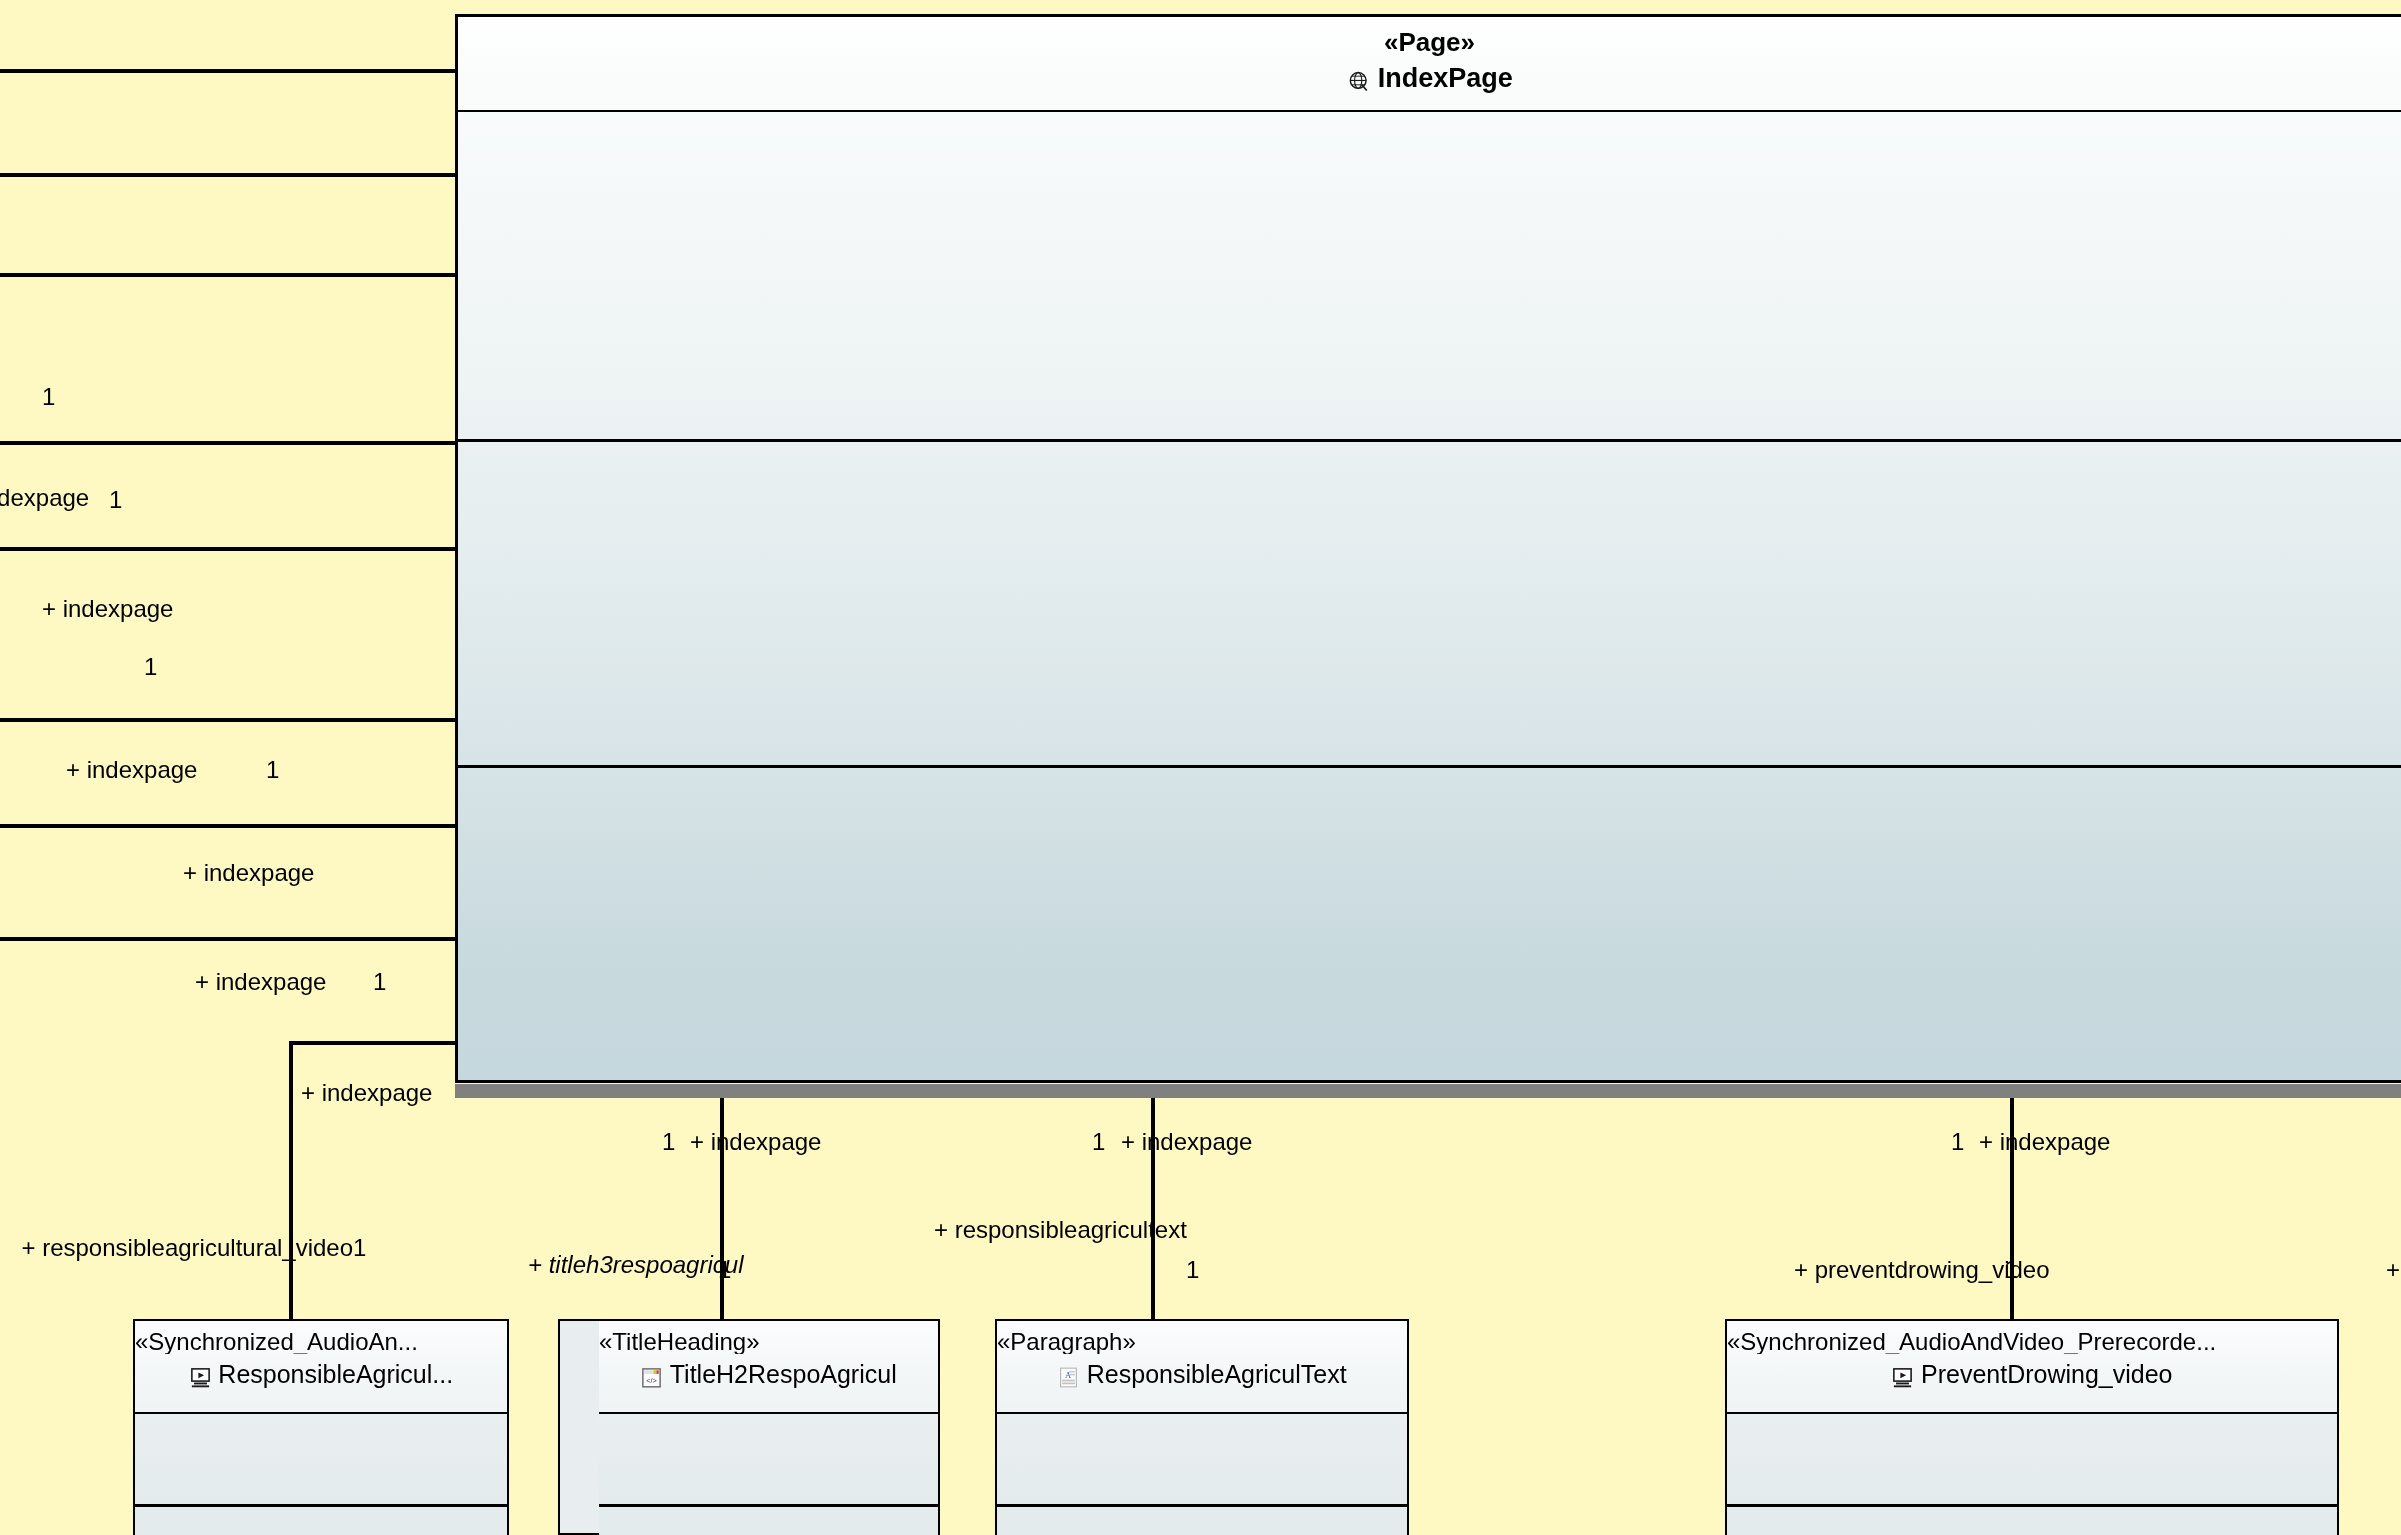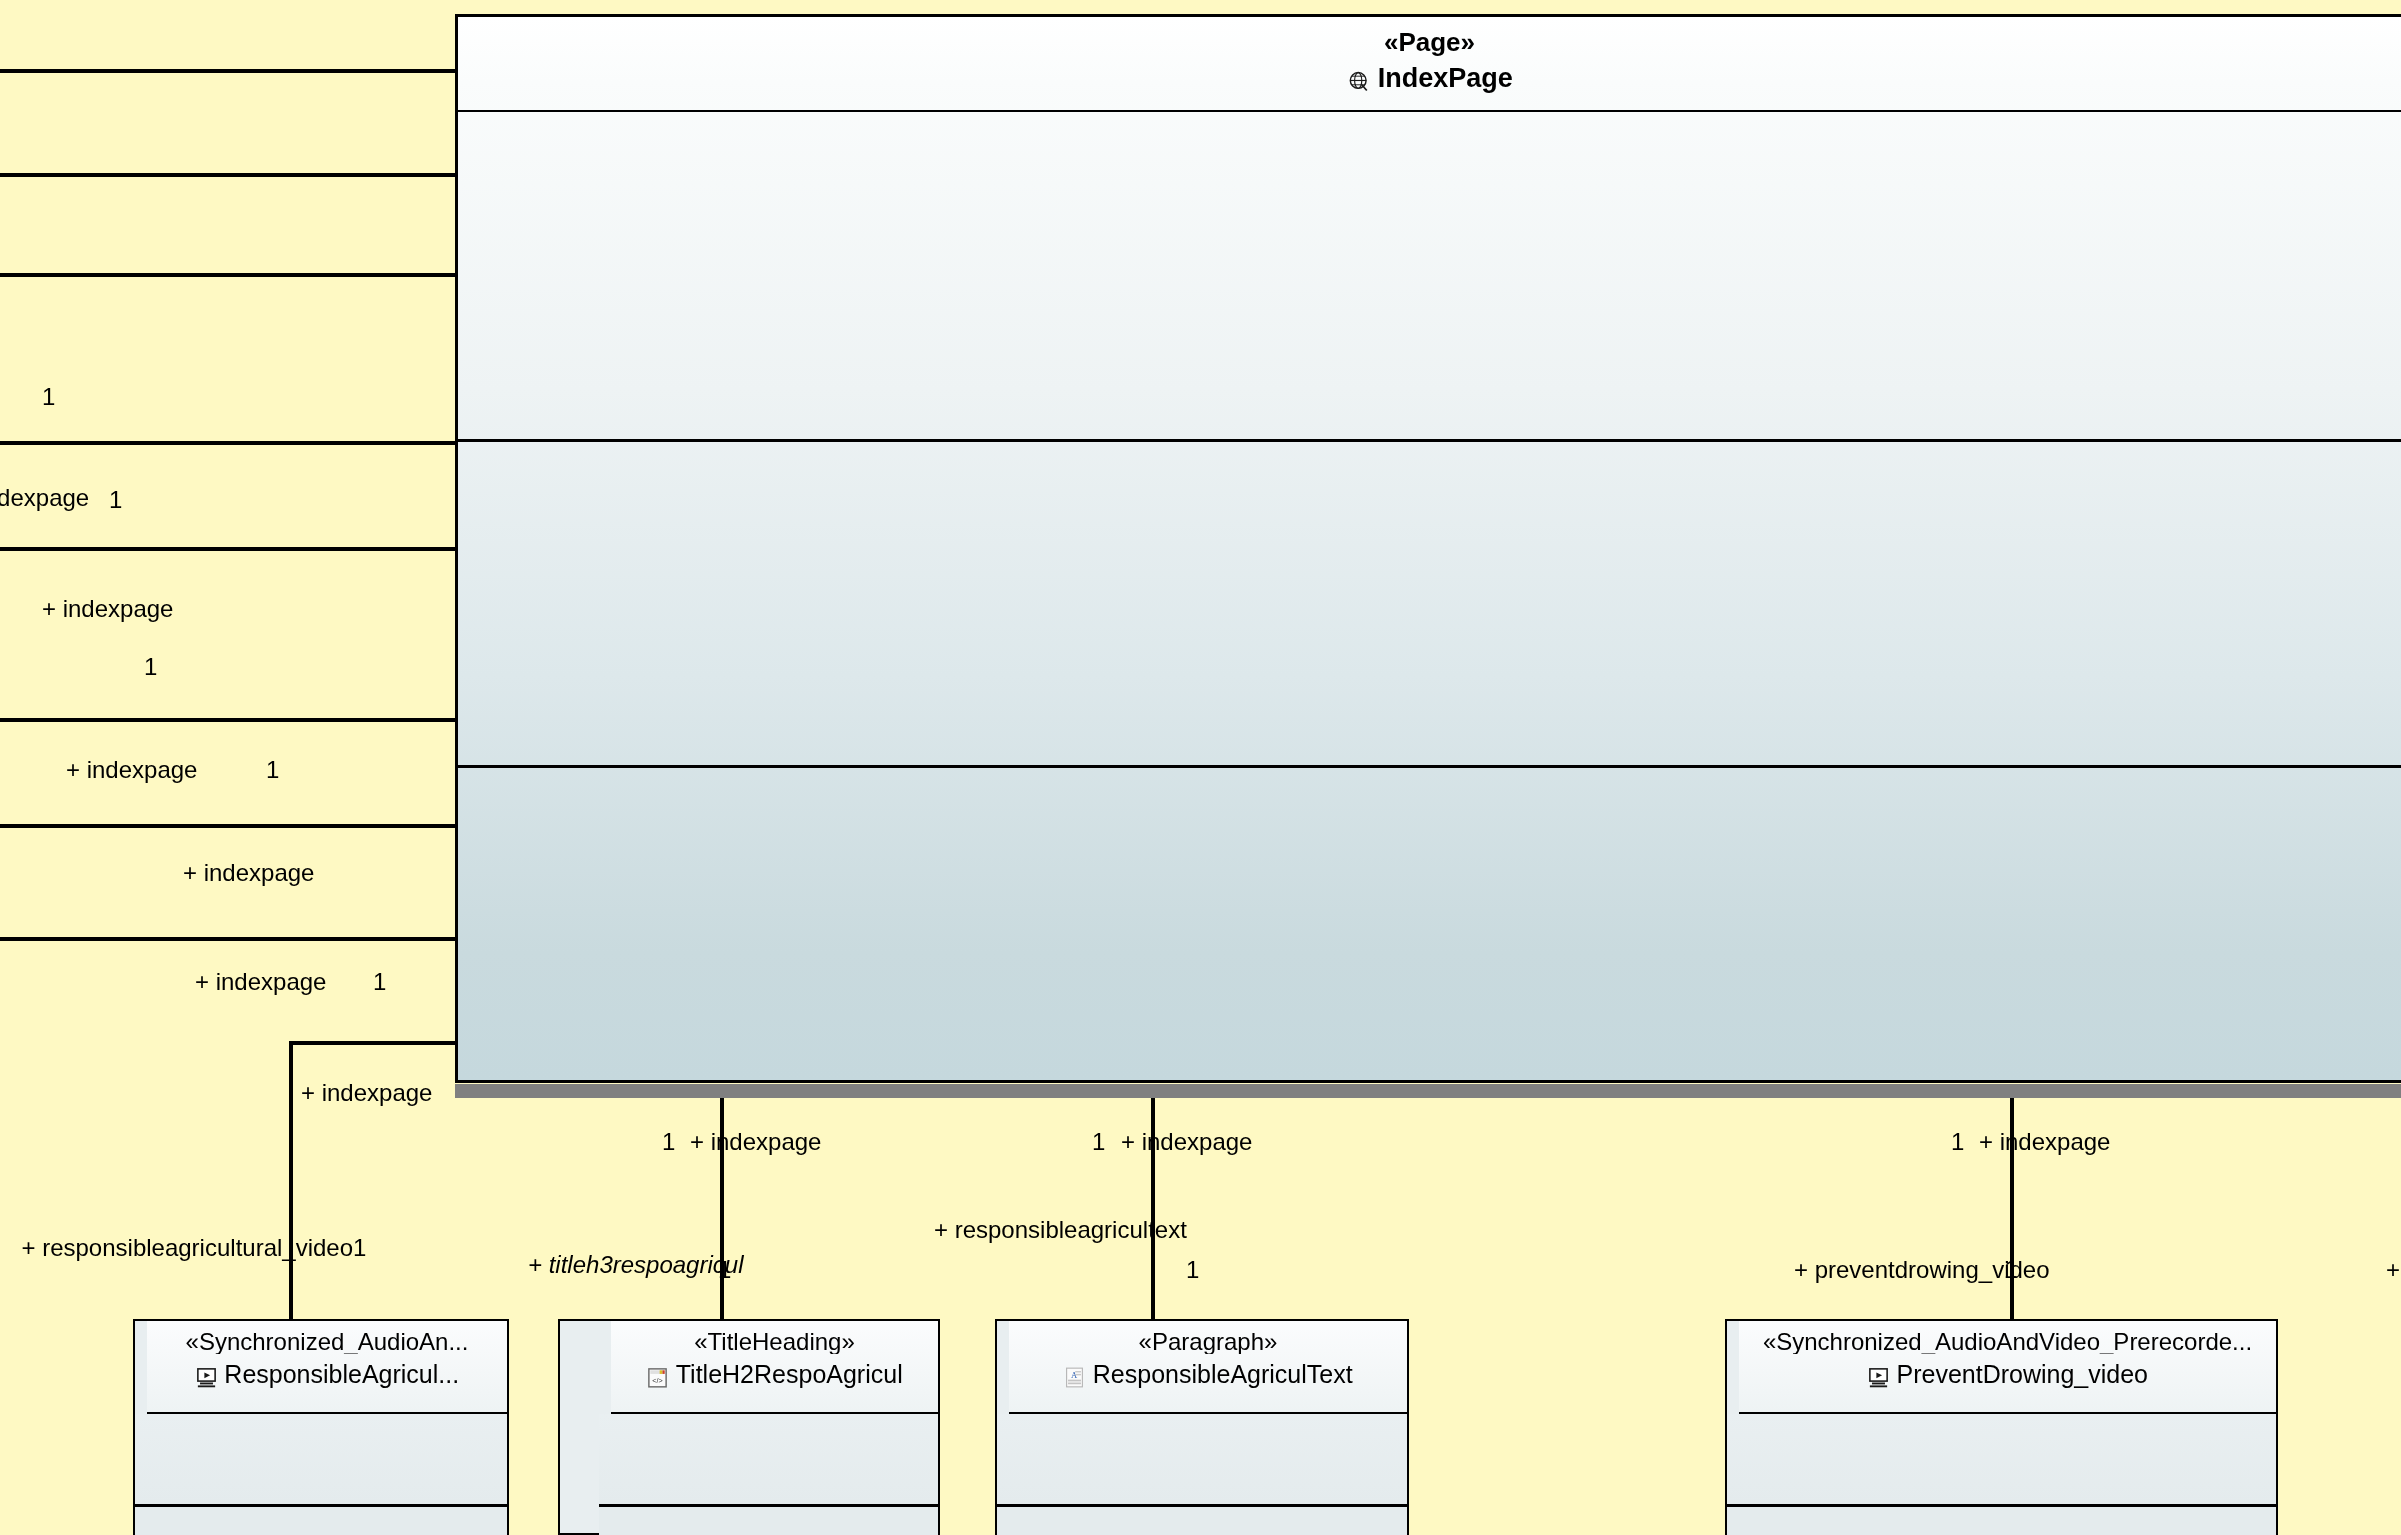--- a/index.html
+++ b/index.html
@@ -103,23 +103,22 @@
     position: absolute;
     border: 2.9px solid #000000;
     box-sizing: border-box;
     background: #e8eef0;
   }
   .cbox .cb-head {
     height: 93px;
     border-bottom: 2.9px solid #000000;
     box-sizing: border-box;
     background: linear-gradient(to bottom, #fbfcfd 0%, #f4f7f8 55%, #eef3f4 100%);
-    text-align: center;
+    text-align: left;
     overflow: hidden;
-    margin-left: 12px;
   }
   .cb-stereo {
     display: block;
     font-size: 24px;
     line-height: 1;
     padding-top: 8.6px;
     white-space: nowrap;
     overflow: hidden;
   }
   .cb-namerow {
@@ -286,21 +285,21 @@
           </svg>
         </span>
         <span>ResponsibleAgriculText</span>
       </div>
     </div>
     <div class="cb-body" style="height:90px;"></div>
     <div class="cb-sep"></div>
     <div class="cb-foot" style="height:28px;"></div>
   </div>
 
-  <div class="cbox" style="left:1725px; top:1319px; width:553px; height:216px;">
+  <div class="cbox" style="left:1725px; top:1319px; width:614px; height:216px;">
     <div class="cb-head">
       <span class="cb-stereo">«Synchronized_AudioAndVideo_Prerecorde...</span>
       <div class="cb-namerow">
         <span class="ic">
           <svg viewBox="0 0 32 32" width="23" height="23">
             <rect x="4" y="4" width="24" height="17" fill="#ffffff" stroke="#1a1a1a" stroke-width="2.2"></rect>
             <polygon points="13,9 13,17 21,13" fill="#1a1a1a"></polygon>
             <rect x="7" y="23" width="18" height="2.6" fill="#1a1a1a"></rect>
             <rect x="4" y="27" width="24" height="2.6" fill="#1a1a1a"></rect>
           </svg>

